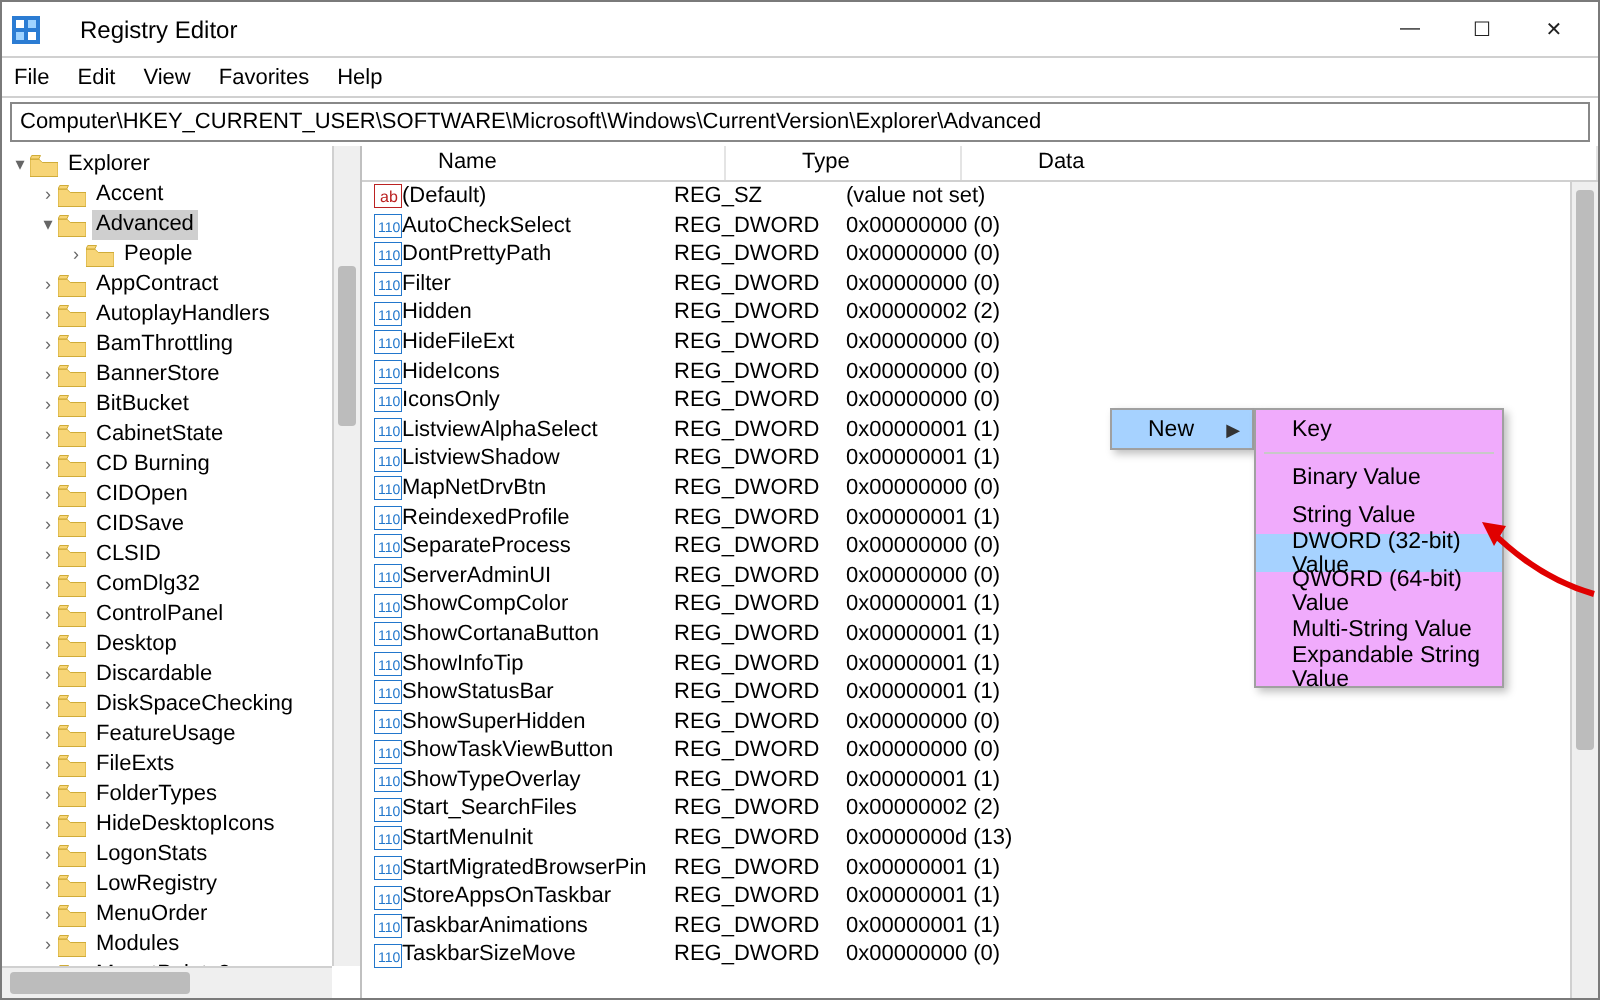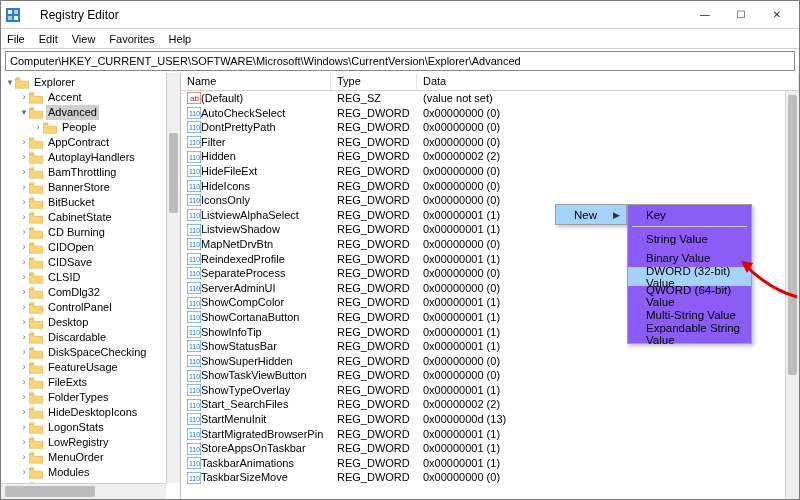--- a/index.html
+++ b/index.html
@@ -19,32 +19,32 @@
   .twist { width:10px; text-align:center; color:#666; font-size:9px; }
   .foldericon { width:14px; height:12px; margin-right:3px; }
   .tlabel { padding:0 2px; }
   .tlabel.sel { background:#cfcfcf; }
   .scroll-v { position:absolute; right:0; top:0; bottom:16px; width:14px; background:#efefef; border-left:1px solid #d0d0d0; }
   .scroll-v .thumb { position:absolute; left:2px; right:2px; top:60px; height:80px; background:#bcbcbc; border-radius:2px; }
   .scroll-h { position:absolute; left:0; right:14px; bottom:0; height:16px; background:#efefef; border-top:1px solid #d0d0d0; display:flex; align-items:center; }
   .scroll-h .thumb { position:absolute; top:2px; bottom:2px; left:4px; width:90px; background:#bcbcbc; border-radius:2px; }
   .list { flex:1; position:relative; overflow:hidden; }
   .cols { display:flex; font-size:11px; height:18px; border-bottom:1px solid #d0d0d0; }
-  .col { padding:2px 6px; border-right:1px solid #e4e4e4; }
+  .col { padding:2px 6px; border-right:1px solid #e4e4e4;margin-left:32px; }
   .col.name { width:150px; }
   .col.type { width:86px; }
   .col.data { flex:1; }
   .rows { font-size:11px; }
   .row { display:flex; height:14.6px; line-height:14.6px; align-items:center; }
   .cell { padding:0 6px; overflow:hidden; white-space:nowrap; }
   .cell.name { width:150px; display:flex; align-items:center; gap:0; }
   .cell.type { width:86px; }
   .cell.data { flex:1; }
   .valicon { width:14px; height:12px; flex-shrink:0; }
-  .ctx { position:absolute; background:#8b5cf6; border:1px solid #a0a0a0; font-size:11.5px; box-shadow:2px 2px 4px rgba(0,0,0,0.25); }
+  .ctx { position:absolute; background:#f0abfc; border:1px solid #a0a0a0; font-size:11.5px; box-shadow:2px 2px 4px rgba(0,0,0,0.25); }
   .ctx.parent { left:555px; top:204px; width:72px; }
   .ctx.child  { left:627px; top:204px; width:125px; }
   .ctx .item { height:19px; display:flex; align-items:center; padding:0 10px 0 18px; position:relative; }
   .ctx .item.hl { background:#a6d2ff; }
   .ctx .item .arrow { position:absolute; right:6px; font-size:9px; color:#333; }
   .ctx .sep { height:1px; background:#c8c8c8; margin:2px 4px; }
   .red-arrow { position:absolute; left:739px; top:259px; pointer-events:none; }
   .list .scroll-v { top:18px; bottom:0; }
   .list .scroll-v .thumb { top:4px; height:280px; }
 </style>
@@ -643,24 +643,24 @@
     <span>New</span>
     <span class="arrow">▶</span>
   </div>
 </div>
 <div class="ctx child" id="ctx-child">
     <div class="item">
       <span>Key</span>
     </div>
     <div class="sep"></div>
     <div class="item">
+      <span>Binary Value</span>
+    </div>
+    <div class="item">
       <span>String Value</span>
-    </div>
-    <div class="item">
-      <span>Binary Value</span>
     </div>
     <div class="item hl">
       <span>DWORD (32-bit) Value</span>
     </div>
     <div class="item">
       <span>QWORD (64-bit) Value</span>
     </div>
     <div class="item">
       <span>Multi-String Value</span>
     </div>

